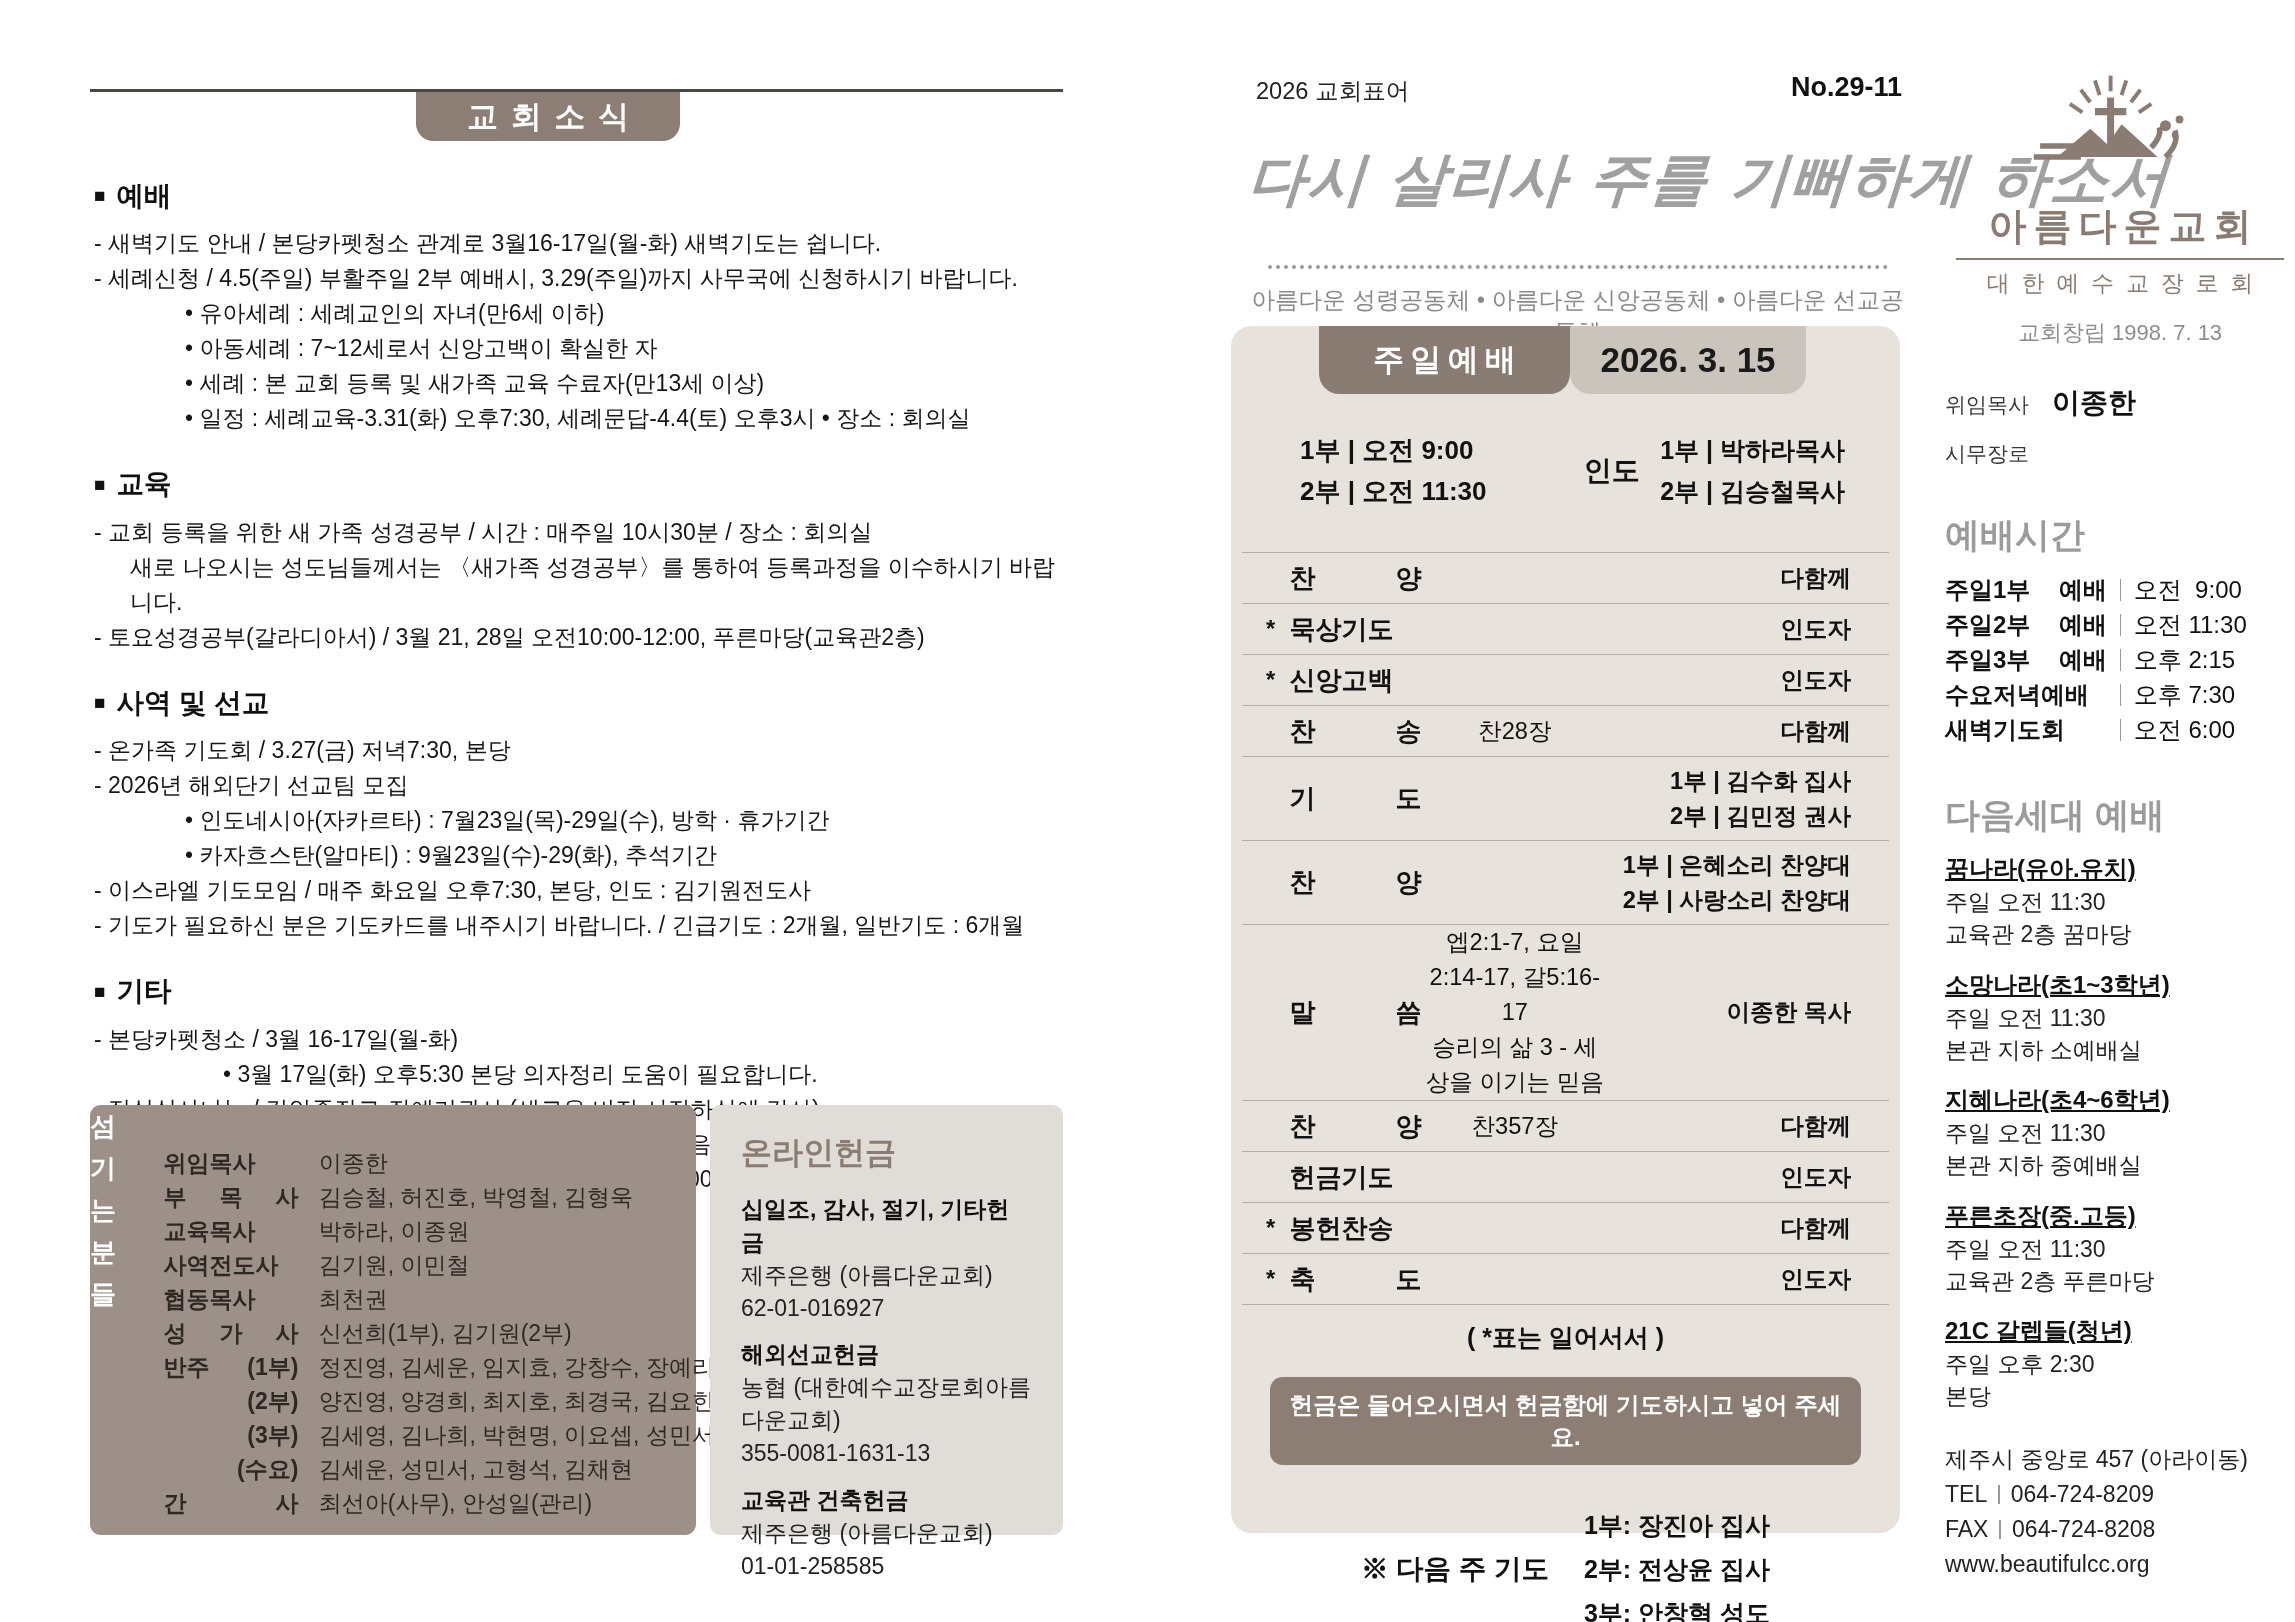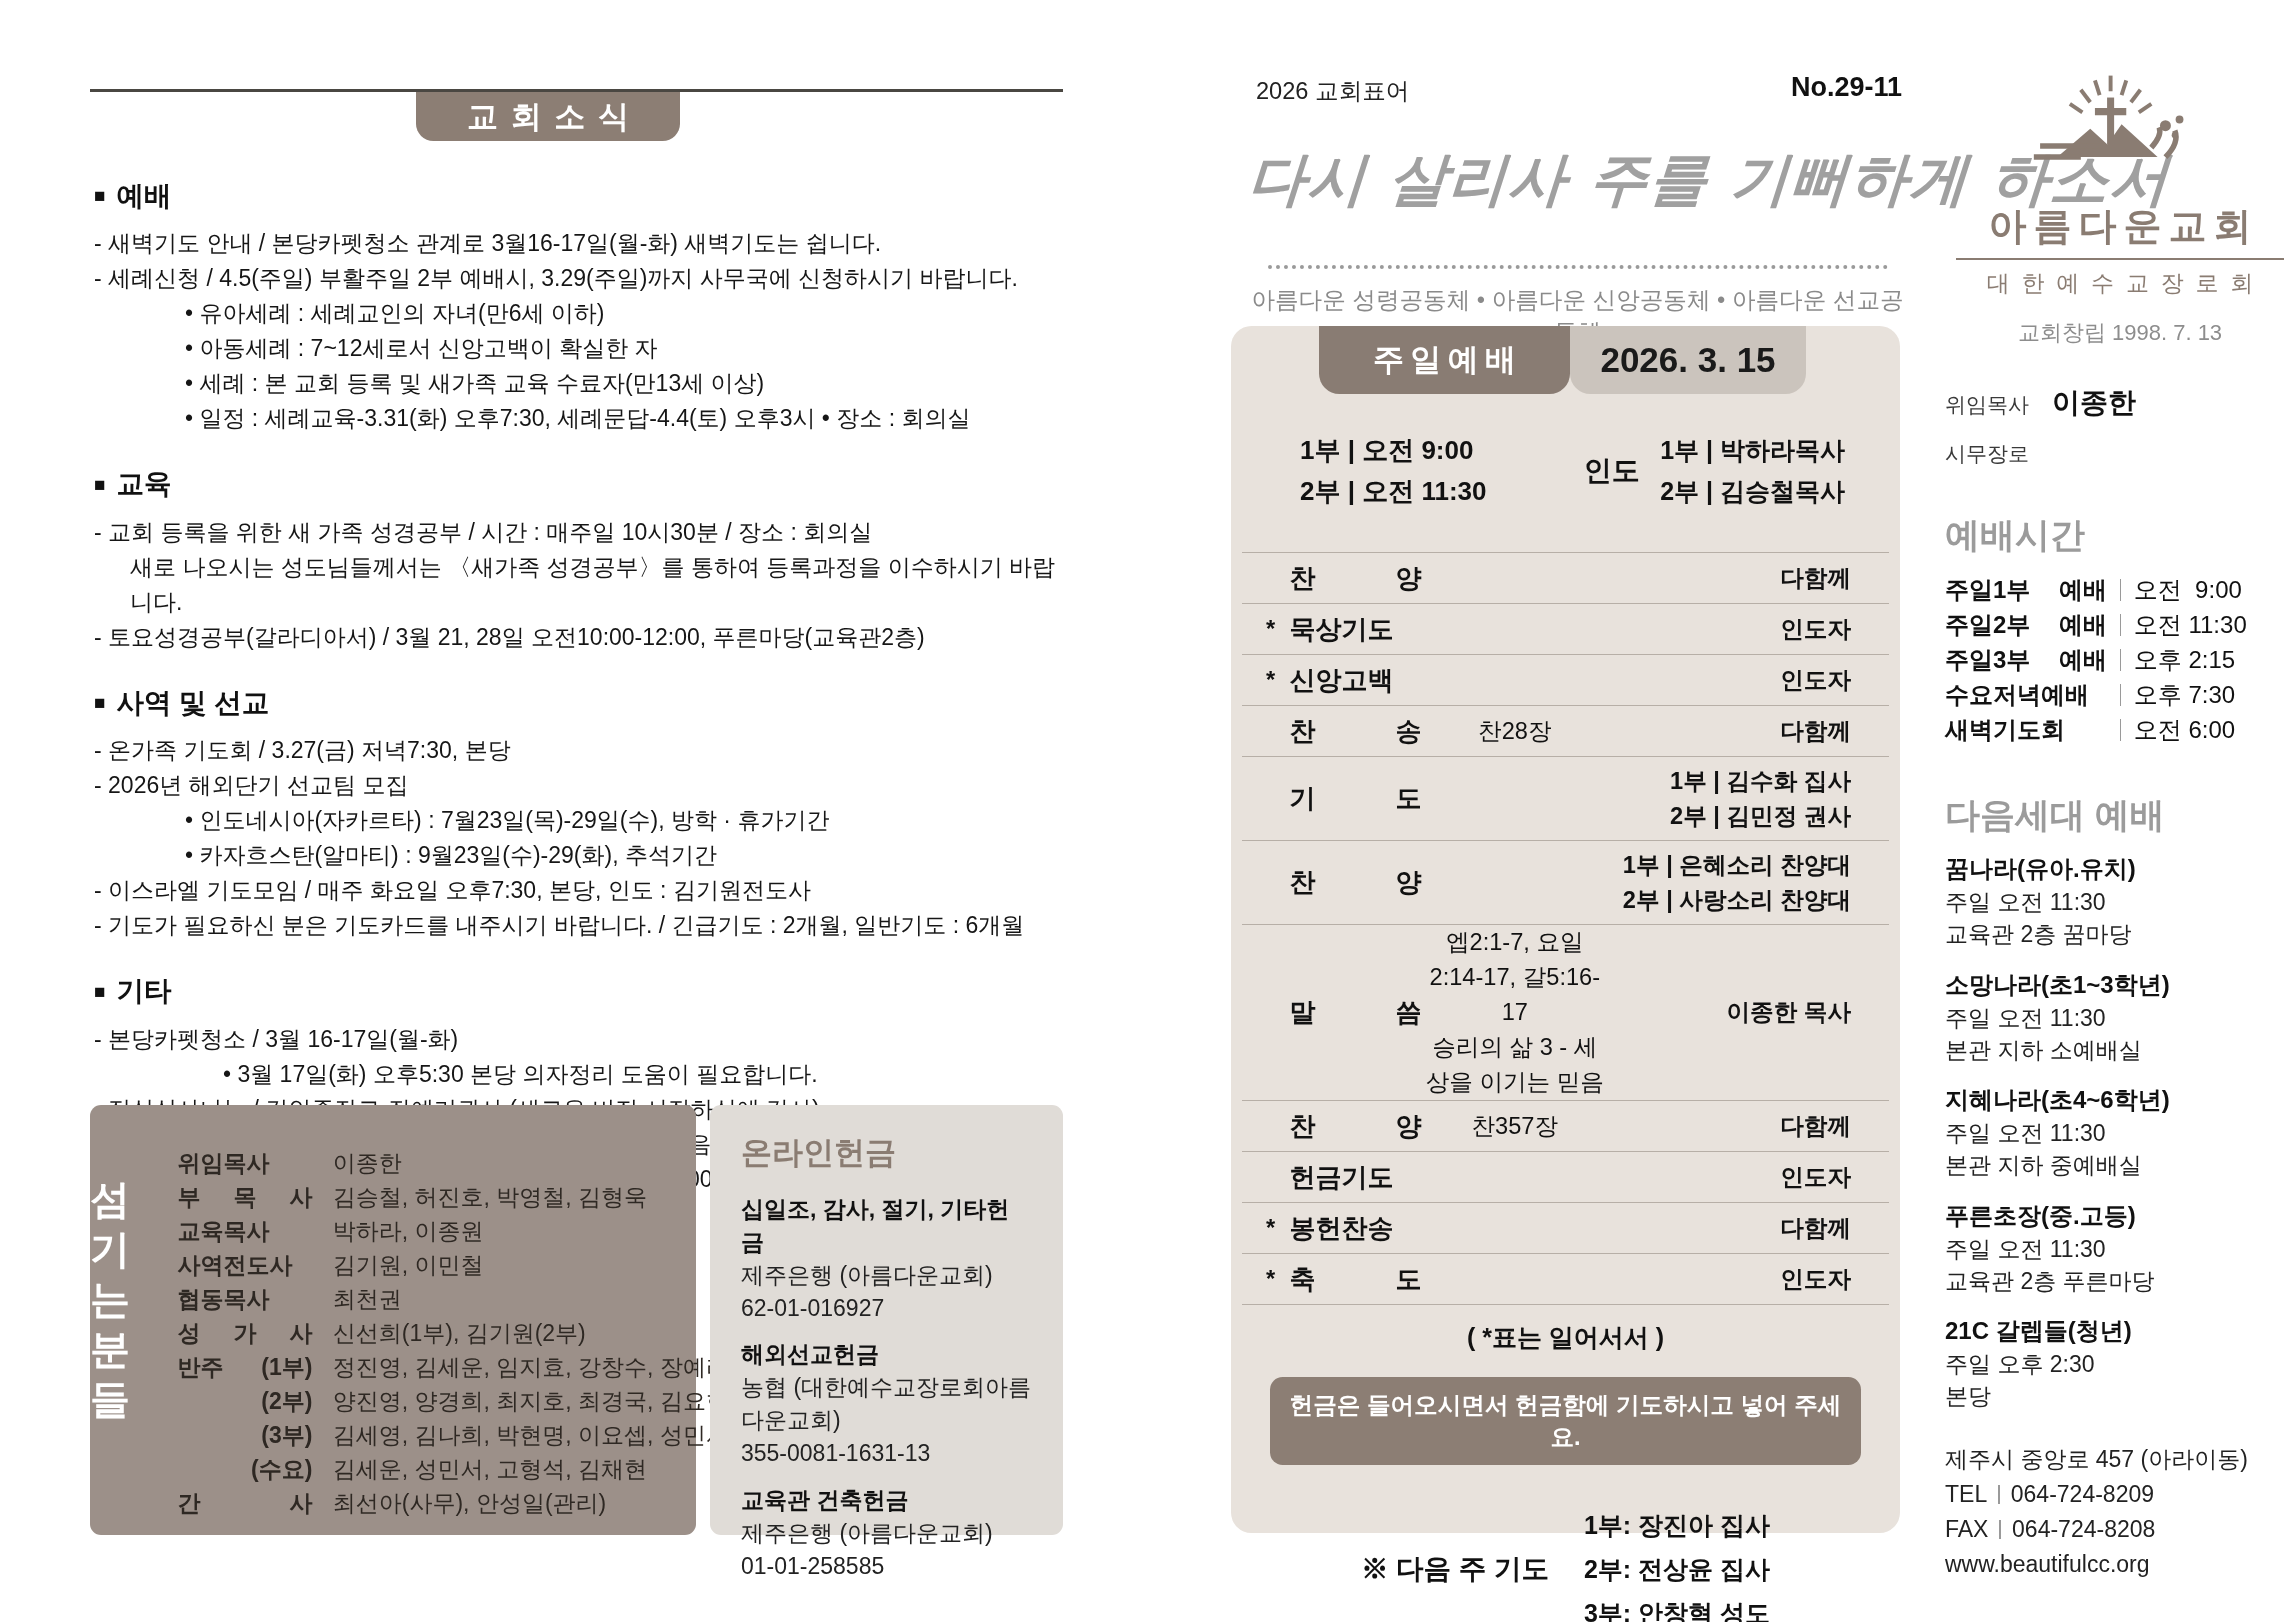--- a/index.html
+++ b/index.html
@@ -17,22 +17,22 @@
   .sec-h .sq{font-size:19px;vertical-align:2.4px;margin-right:11px;}
   .ln{font-size:23px;line-height:35px;color:#161616;}
   .ln-dash{padding-left:36px;text-indent:-36px;}
   .ln-cont{padding-left:36px;}
   .ln-bullet{padding-left:110px;text-indent:-19px;}
   .ln-bullet2{padding-left:148px;text-indent:-19px;}
 
   
   .serving{position:absolute;left:90px;top:1105px;width:606px;height:430px;background:#9c9089;
            border-radius:11px;display:flex;}
-  .serv-label{width:143px;padding-top:69px;text-align:right;color:#ffffff;font-weight:bold;
-              font-size:40px;line-height:50px;}
+  .serv-label{width:143px;text-align:right;color:#ffffff;font-weight:bold;
+              font-size:26px;line-height:42px;}
   .serv-vline{width:2.4px;background:#ffffff;margin:31px 0 31px 20.4px;}
   .serv-list{flex:1;padding:41px 19px 0 27px;}
   .serv-row{display:flex;font-size:23px;line-height:34px;color:#2e2823;}
   .serv-role{width:135px;font-weight:bold;text-align:justify;text-align-last:justify;flex:none;}
   .serv-role.r{text-align-last:right;}
   .serv-names{flex:1;padding-left:20.4px;white-space:nowrap;}
 
   
   .online{position:absolute;left:710px;top:1105px;width:353px;height:430px;background:#e0dcd7;
           border-radius:11px;padding:27px 31px;box-sizing:border-box;}
@@ -96,21 +96,21 @@
   .elders-row{margin-top:12.6px;display:flex;}
   .elders-lines{padding-left:19px;font-size:24px;font-weight:500;color:#222;line-height:36px;}
   .sb-title{margin-top:44px;font-size:35px;font-weight:bold;color:#9b9b9b;}
   .time-list{margin-top:14px;}
   .time-row{display:flex;align-items:center;height:35px;}
   .tn{width:162px;font-size:24px;font-weight:bold;color:#111;text-align:justify;text-align-last:justify;flex:none;}
   .tbar{width:1.6px;height:22px;background:#9a9a9a;margin:0 12.6px;flex:none;}
   .tt{font-size:24px;color:#111;white-space:pre;}
   .ng-list{margin-top:12.6px;}
   .ng{margin-bottom:16.5px;}
-  .ng-name{font-size:24px;font-weight:bold;color:#111;line-height:35px;}
+  .ng-name{font-size:24px;font-weight:bold;color:#111;line-height:35px;text-decoration:underline;}
   .ng-line{font-size:23px;color:#222;line-height:32px;}
   .addr{margin-top:30px;font-size:23px;color:#222;line-height:35px;}
   .addr-row{display:flex;align-items:center;height:35px;}
   .abar{width:1.6px;height:19px;background:#9a9a9a;margin:0 11px;}
 </style>
 </head>
 <body>
 
 <div class="page">
 

